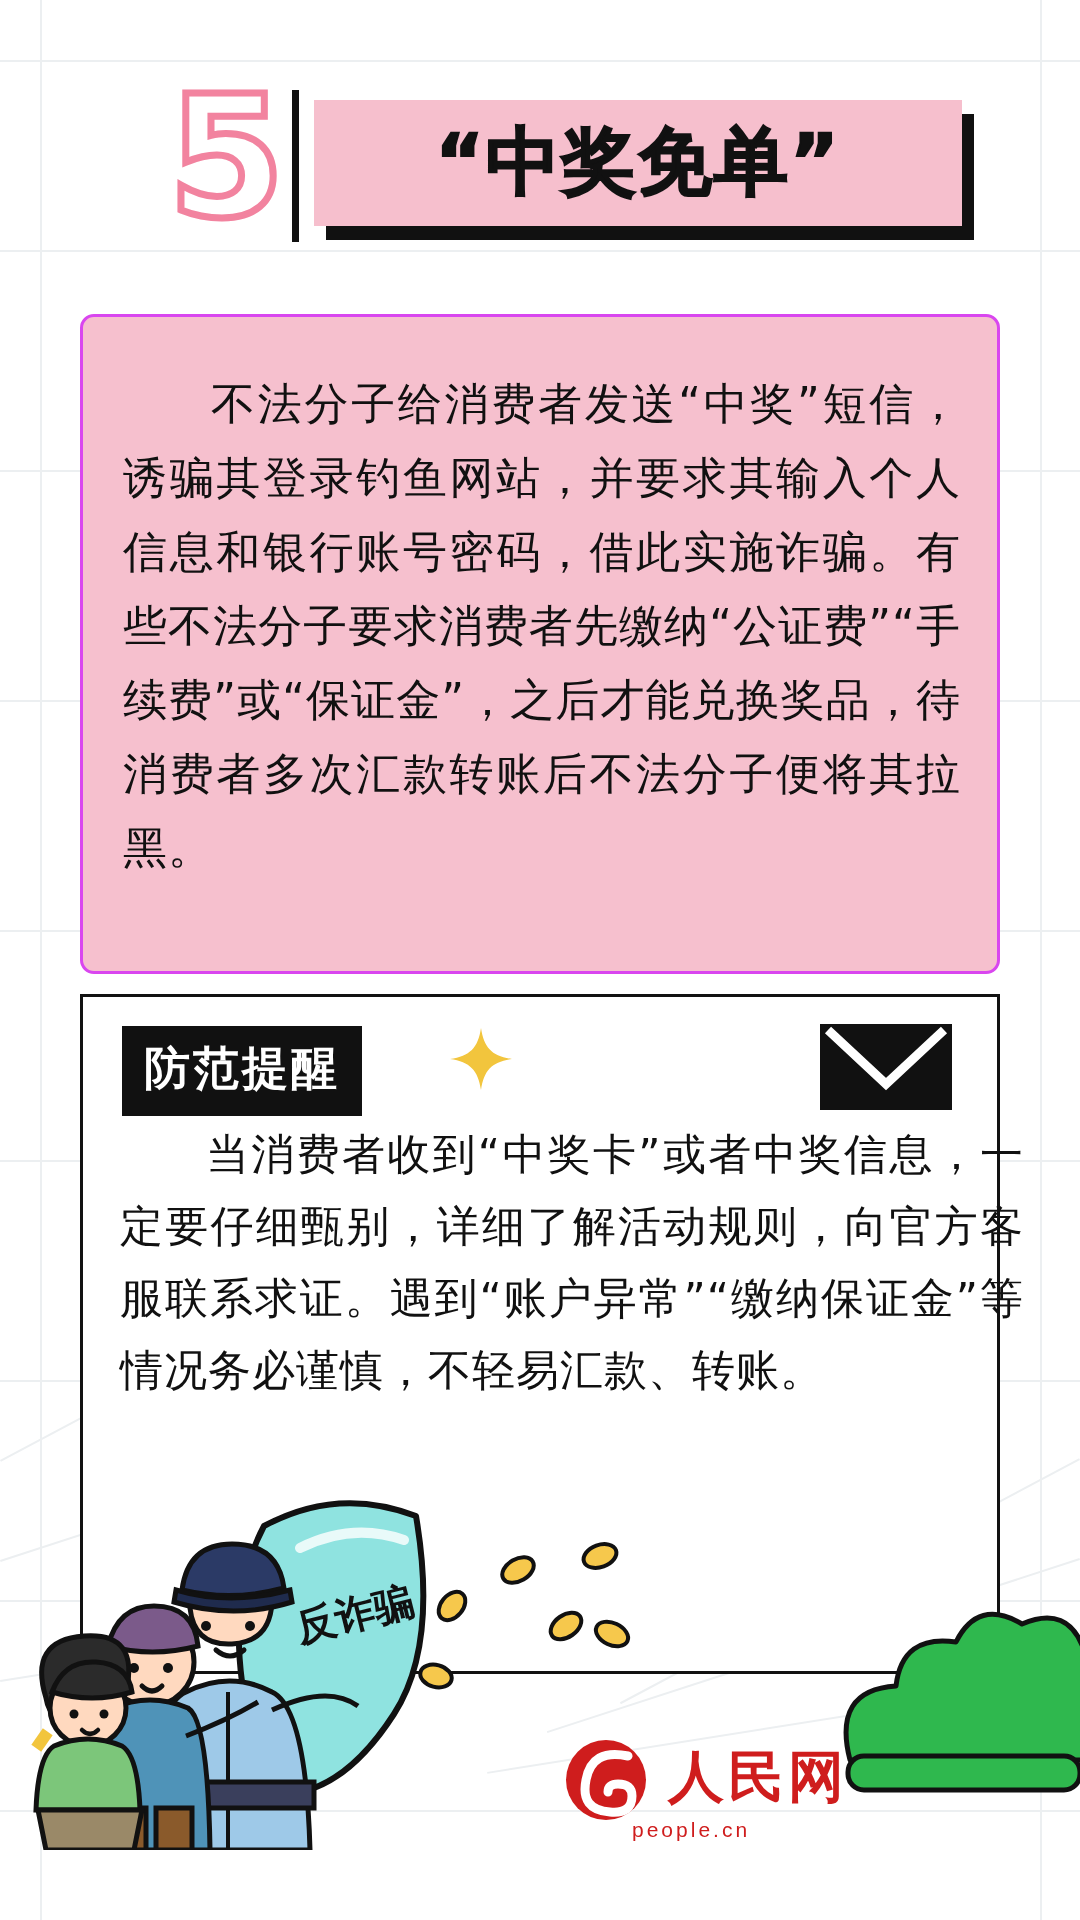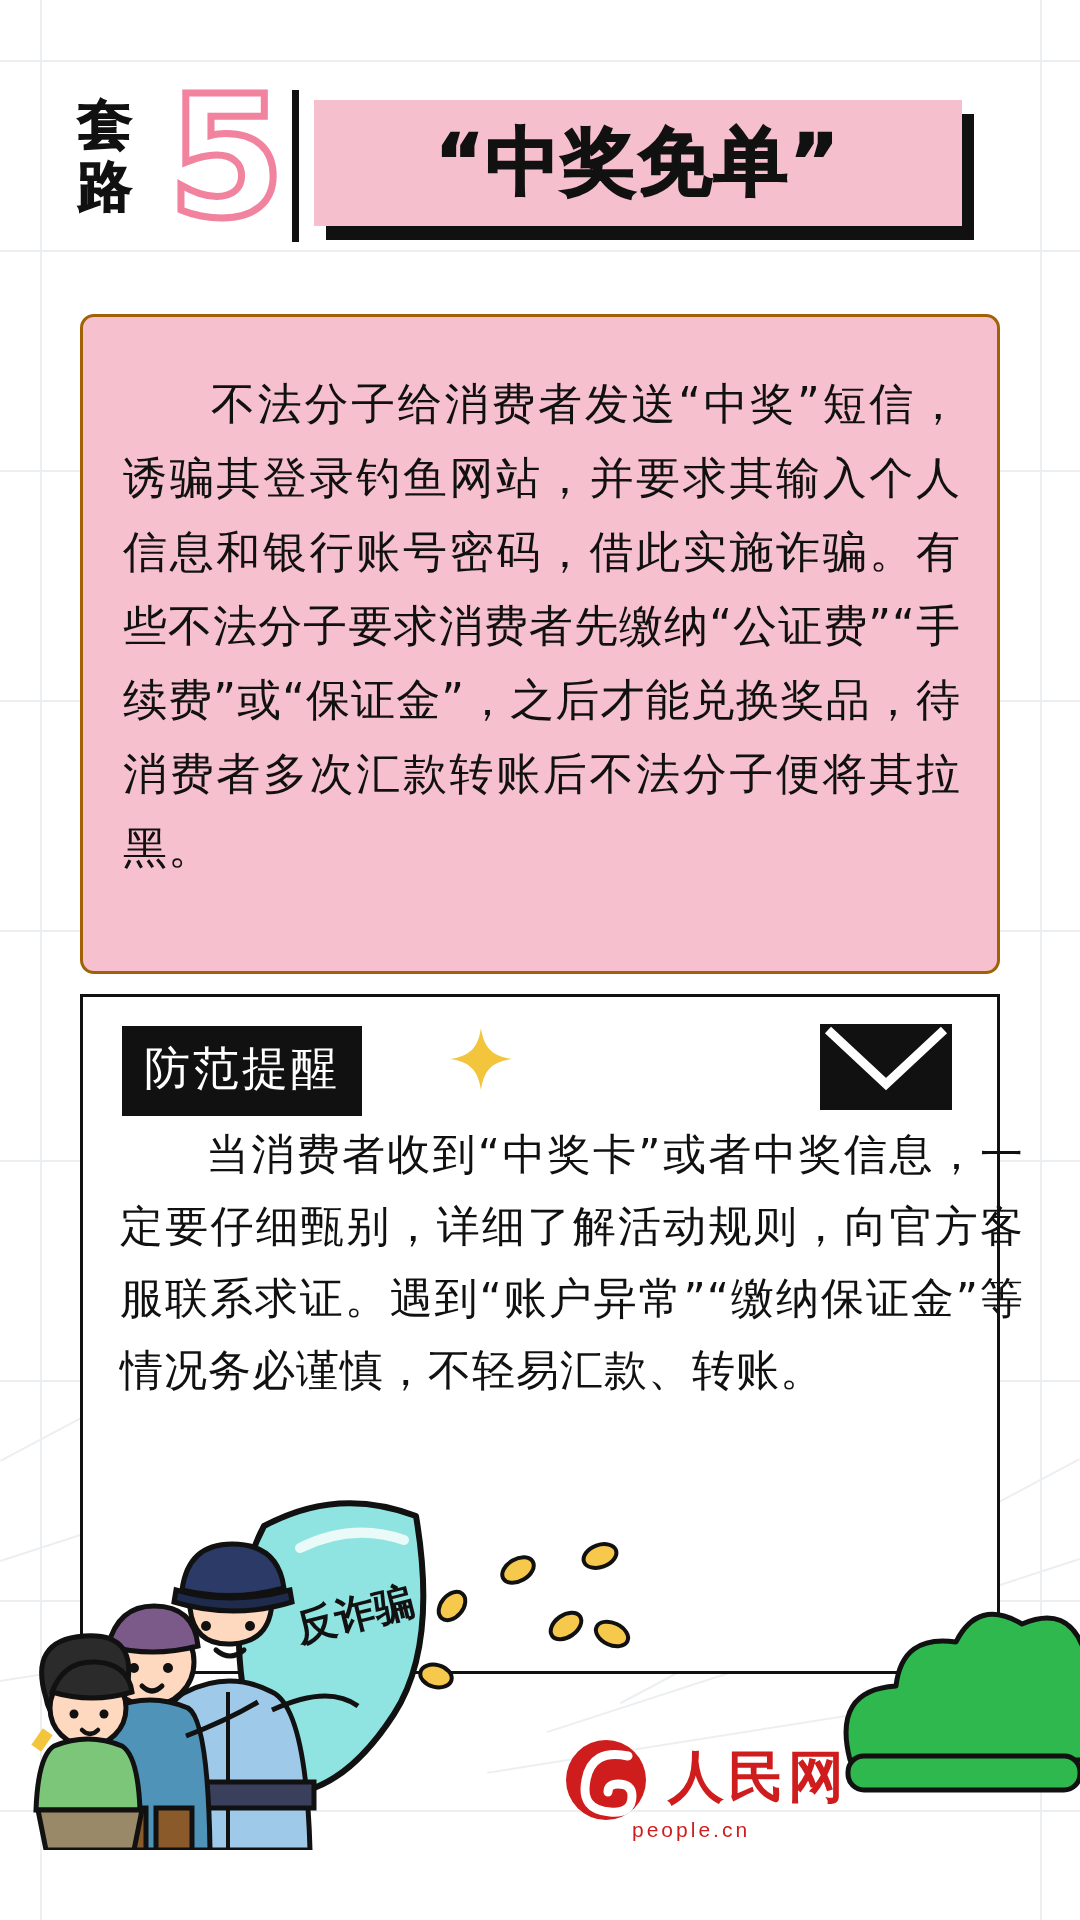--- a/index.html
+++ b/index.html
@@ -120,21 +120,21 @@
   }
 
   
   #desc-card {
     position: absolute;
     left: 80px;
     top: 314px;
     width: 920px;
     height: 660px;
     background: #f6c0ce;
-    border: 3px solid #a16207;
+    border: 3px solid #d946ef;
     border-radius: 14px;
     box-sizing: border-box;
     z-index: 5;
   }
   #desc-text {
     position: absolute;
     left: 40px;
     right: 36px;
     top: 50px;
     font-size: 44px;
@@ -158,21 +158,21 @@
     box-sizing: border-box;
     z-index: 4;
   }
   #remind-tag {
     position: absolute;
     left: 122px;
     top: 1026px;
     background: #111111;
     color: #ffffff;
     font-size: 46px;
-    font-weight: normal;
+    font-weight: bold;
     letter-spacing: 3px;
     padding: 12px 22px 16px 22px;
     font-family: "DejaVu Sans", sans-serif;
     z-index: 6;
   }
   #sparkle {
     position: absolute;
     left: 450px;
     top: 1028px;
     width: 62px;
@@ -250,21 +250,20 @@
   <div class="vline" style="left:1040px"></div>
   <div class="dline" style="left:0px;  top:1460px; width:520px; transform:rotate(-28deg);"></div>
   <div class="dline" style="left:0px;  top:1560px; width:560px; transform:rotate(-18deg);"></div>
   <div class="dline" style="left:0px;  top:1680px; width:600px; transform:rotate(-9deg);"></div>
   <div class="dline" style="left:1080px;top:1460px; width:520px; transform:rotate(152deg);"></div>
   <div class="dline" style="left:1080px;top:1560px; width:560px; transform:rotate(162deg);"></div>
   <div class="dline" style="left:1080px;top:1680px; width:600px; transform:rotate(171deg);"></div>
 </div>
 
 <div id="header">
-  <div id="tao-lu">套路</div>
   <div id="big-number">5</div>
   <div id="title-divider"></div>
   <div id="title-shadow"></div>
   <div id="title-box"></div>
   <div id="title-text">“中奖免单”</div>
 </div>
 
 <div id="desc-card">
   <div id="desc-text">不法分子给消费者发送“中奖”短信，诱骗其登录钓鱼网站，并要求其输入个人信息和银行账号密码，借此实施诈骗。有些不法分子要求消费者先缴纳“公证费”“手续费”或“保证金”，之后才能兑换奖品，待消费者多次汇款转账后不法分子便将其拉黑。</div>
 </div>

